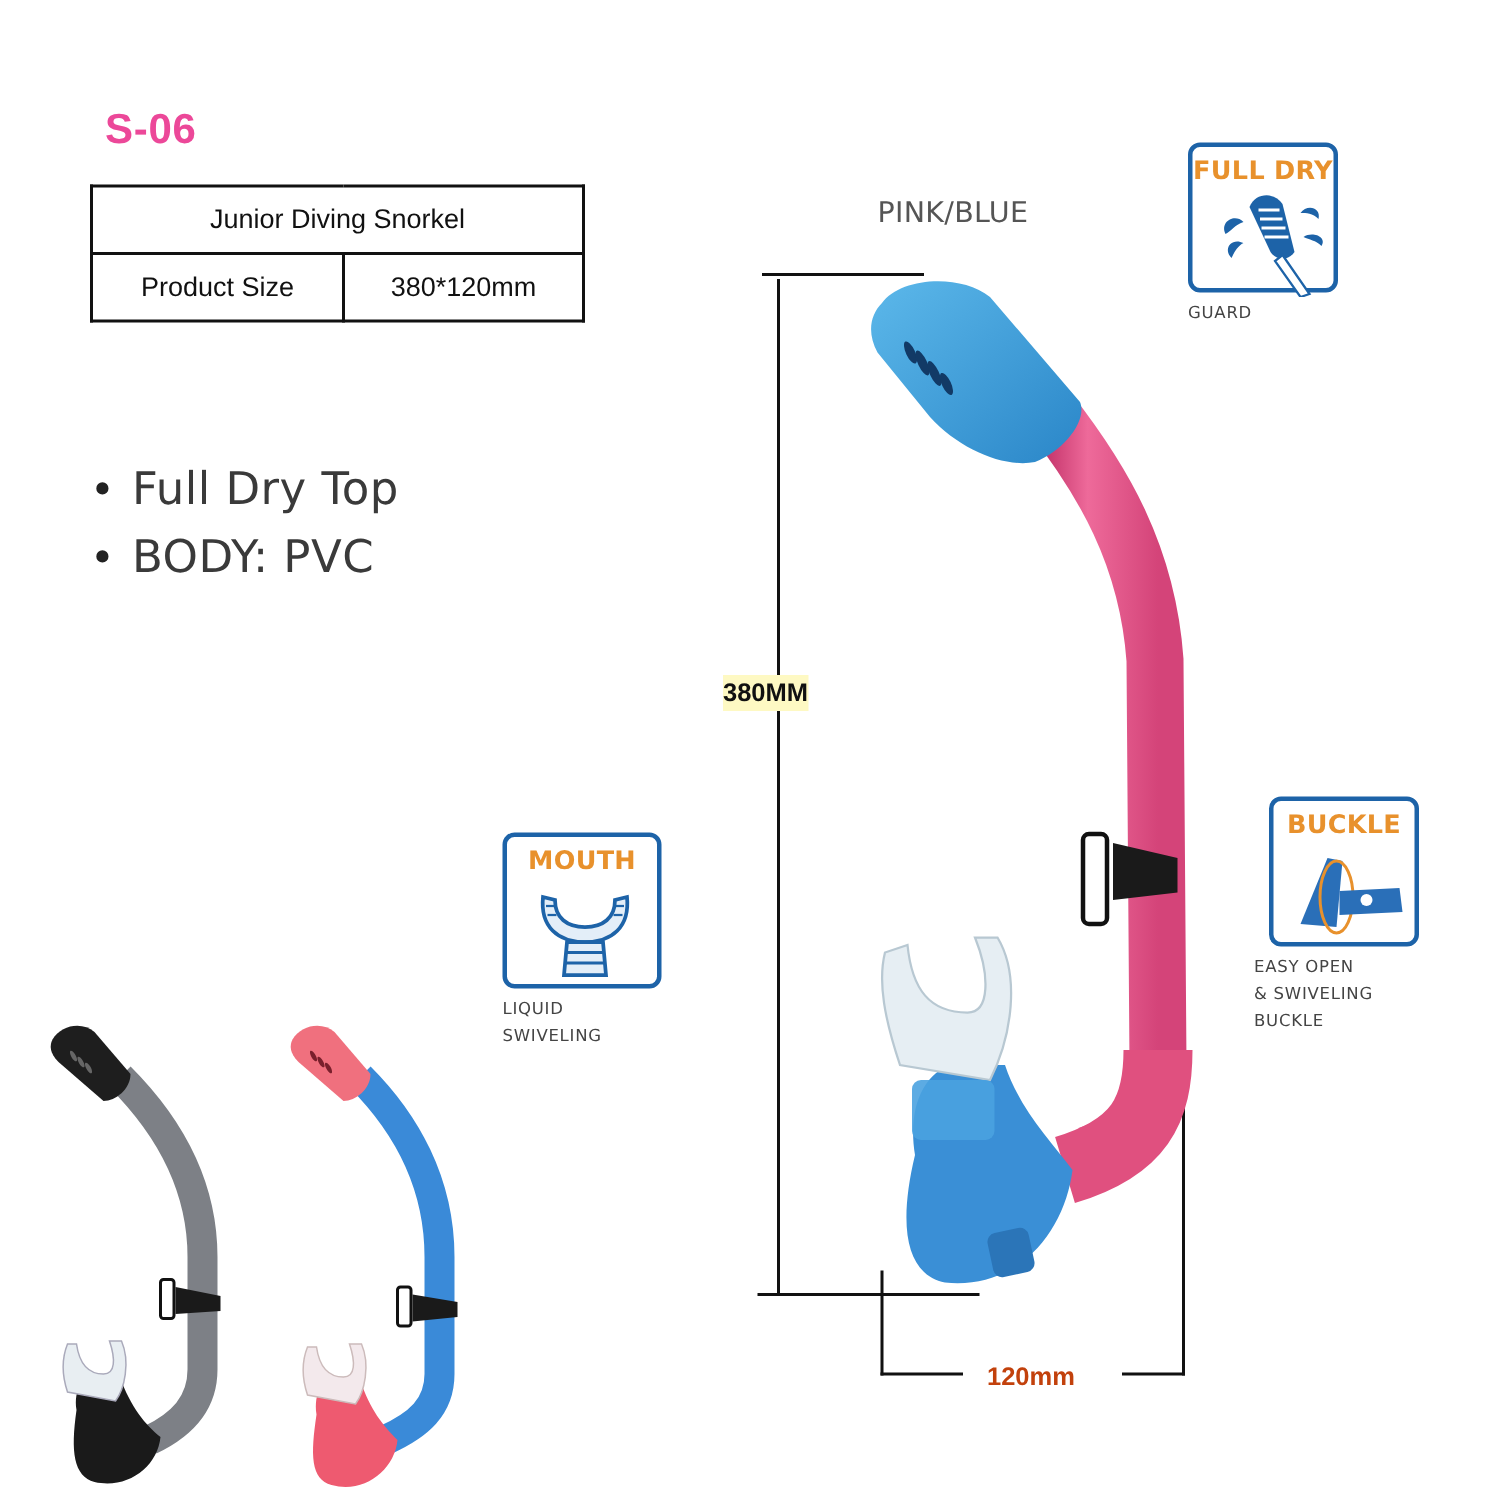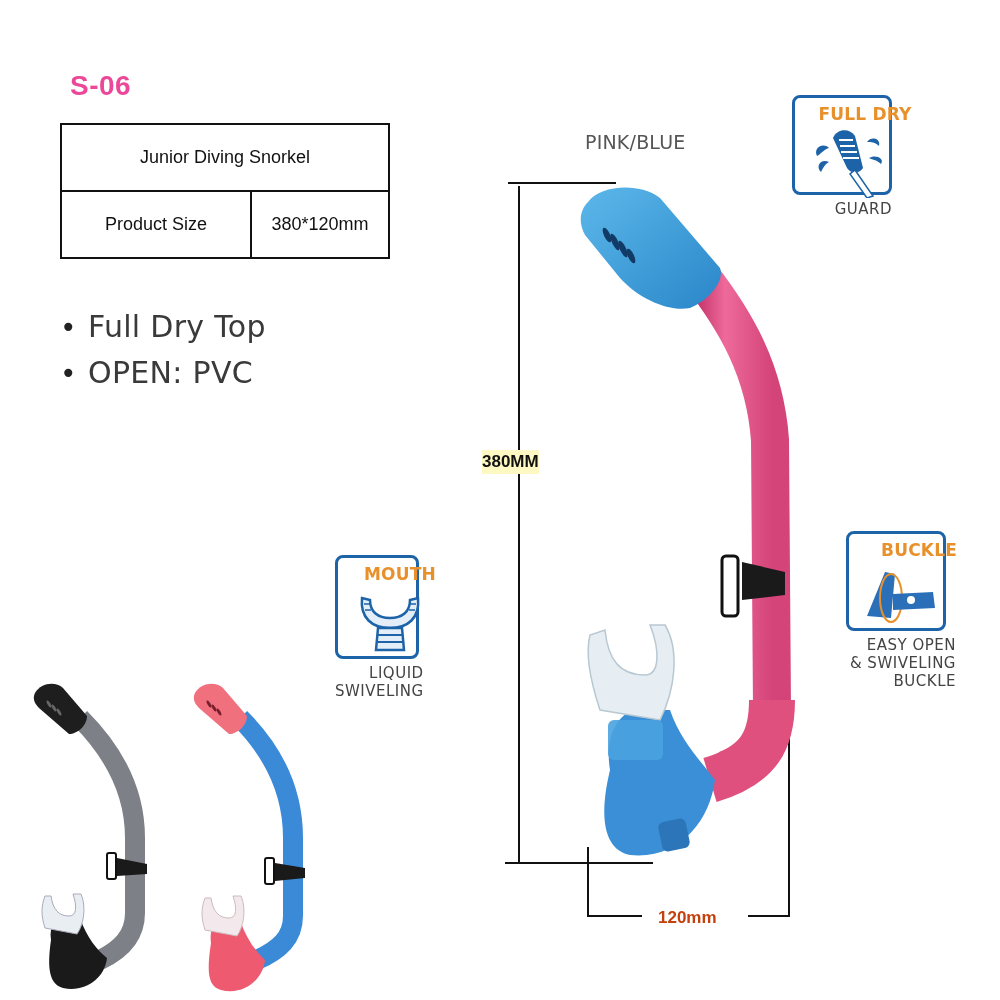--- a/index.html
+++ b/index.html
@@ -1,27 +1,27 @@
 <!DOCTYPE html>
 <html><head>
 <meta charset="utf-8">
 <style>
   html, body { margin: 0; padding: 0; background: #ffffff; }
   body { width: 1000px; height: 1000px; position: relative; overflow: hidden; font-family: "Liberation Sans", sans-serif; color: #222; }
   .abs { position: absolute; }
   .model-code { left: 70px; top: 70px; font-size: 28px; font-weight: bold; color: #ec4899; letter-spacing: 0.5px; font-family: "Liberation Sans", sans-serif; }
   table.spec { position: absolute; left: 60px; top: 123px; width: 330px; border-collapse: collapse; font-family: "Liberation Sans", sans-serif; font-size: 18px; color: #111; }
-  table.spec td { border: 2px solid #111; text-align: center; height: 41px; padding: 12px; }
+  table.spec td { border: 2px solid #111; text-align: center; height: 41px; padding: 1px; }
   table.spec td.l { width: 164px; }
   .features { left: 60px; top: 305px; margin: 0; padding: 0; list-style: none; font-family: "DejaVu Sans", sans-serif; font-size: 30px; color: #3a3a3a; line-height: 44.5px; letter-spacing: 0.3px; }
   .features li::before { content: "\2022"; display: inline-block; width: 28px; font-size: 28px; color: #222; }
   .badge { position: absolute; }
   .badge .box { width: 100px; height: 100px; border: 3px solid #1d63a8; border-radius: 8px; box-sizing: border-box; position: relative; background: #fff; }
-  .badge .title { position: absolute; top: 6px; left: 0; width: 100%; text-align: center; font-family: "DejaVu Sans", sans-serif; font-weight: bold; font-size: 17px; color: #e8912c; letter-spacing: 0.2px; padding-left: 23px; }
-  .badge .caption { text-align: right; font-family: "DejaVu Sans", sans-serif; font-size: 15px; color: #444; line-height: 18px; margin-top: 5px; letter-spacing: 0.5px; }
+  .badge .title { position: absolute; top: 6px; left: 0; width: 100%; text-align: center; font-family: "DejaVu Sans", sans-serif; font-weight: bold; font-size: 17px; color: #e8912c; letter-spacing: 0.2px; }
+  .badge .caption { text-align: left; font-family: "DejaVu Sans", sans-serif; font-size: 11px; color: #444; line-height: 18px; margin-top: 5px; letter-spacing: 0.5px; }
   .badge svg { position: absolute; left: 0; top: 0; }
   .colorway { left: 585px; top: 131px; font-family: "DejaVu Sans", sans-serif; font-size: 19px; color: #555; letter-spacing: 0.2px; }
   .dim-v-label { left: 482px; top: 450px; font-weight: bold; font-size: 17px; color: #111; font-family: "Liberation Sans", sans-serif; background: #fef9c3; padding: 2px 0; }
   .dim-h-label { left: 658px; top: 908px; font-weight: bold; font-size: 17px; color: #c2410c; font-family: "Liberation Sans", sans-serif; }
   .line { position: absolute; background: #111; }
 </style>
 </head>
 <body>
 
 <div class="abs model-code">S-06</div>
@@ -33,21 +33,21 @@
   </tr>
   <tr>
     <td class="l">Product Size</td>
     <td>380*120mm</td>
   </tr>
 </tbody>
   </table>
 
 <ul class="abs features">
   <li><span>Full Dry Top</span></li>
-  <li><span>OPEN: PVC</span></li>
+  <li><span>BODY: PVC</span></li>
 </ul>
 
 <div class="abs colorway">PINK/BLUE</div>
 
 <div class="line" style="left:508px; top:182px; width:108px; height:1.5px;"></div>
 <div class="line" style="left:518px; top:186px; width:1.5px; height:676px;"></div>
 <div class="line" style="left:505px; top:862px; width:148px; height:1.5px;"></div>
 <div class="abs dim-v-label">380MM</div>
 <div class="line" style="left:587px; top:847px; width:1.5px; height:70px;"></div>
 <div class="line" style="left:788px; top:723px; width:1.5px; height:194px;"></div>
@@ -107,21 +107,21 @@
       <path d="M 22 58 C 18 50, 28 44, 34 50 C 28 52, 26 56, 22 58 Z" fill="#1d63a8"></path>
       <path d="M 26 74 C 20 68, 26 60, 34 64 C 30 66, 28 70, 26 74 Z" fill="#1d63a8"></path>
       <path d="M 72 44 C 76 38, 86 40, 84 48 C 80 44, 76 44, 72 44 Z" fill="#1d63a8"></path>
       <path d="M 74 60 C 80 56, 90 60, 86 66 C 82 62, 78 62, 74 60 Z" fill="#1d63a8"></path>
     </svg>
   </div>
   <div class="caption"><span>GUARD</span></div>
 </div>
 
 <div class="badge" style="left:335px; top:555px;">
-  <div class="box" style="width:84px; height:104px;text-decoration:underline;">
+  <div class="box" style="width:106px; height:104px;text-decoration:underline;">
     <div class="title">MOUTH</div>
     <svg width="104" height="104" viewBox="0 0 104 104">
       <path d="M 24 40 C 22 60, 34 70, 52 70 C 70 70, 82 60, 80 40 L 72 42 C 72 54, 64 60, 52 60 C 40 60, 32 54, 32 42 Z" fill="#e3eef8" stroke="#1d63a8" stroke-width="2.5"></path>
       <g stroke="#1d63a8" stroke-width="1.5" fill="none">
           <line x1="26" y1="46" x2="32" y2="46"></line>
           <line x1="27" y1="52" x2="33" y2="52"></line>
           <line x1="72" y1="46" x2="78" y2="46"></line>
           <line x1="71" y1="52" x2="77" y2="52"></line>
         </g>
       <path d="M 40 70 L 64 70 L 66 92 L 38 92 Z" fill="#e3eef8" stroke="#1d63a8" stroke-width="2.5"></path>

